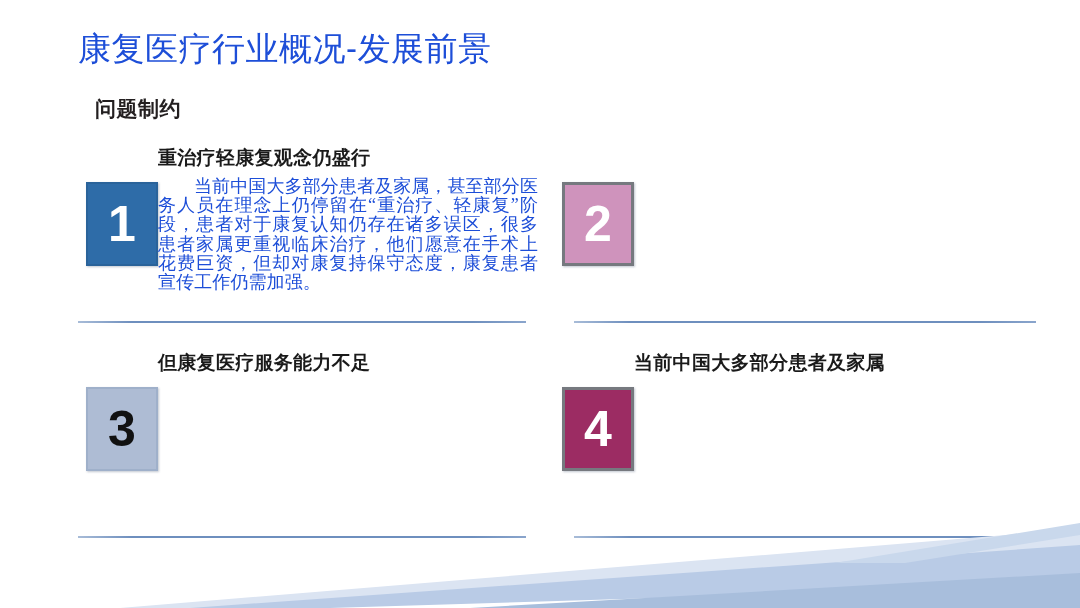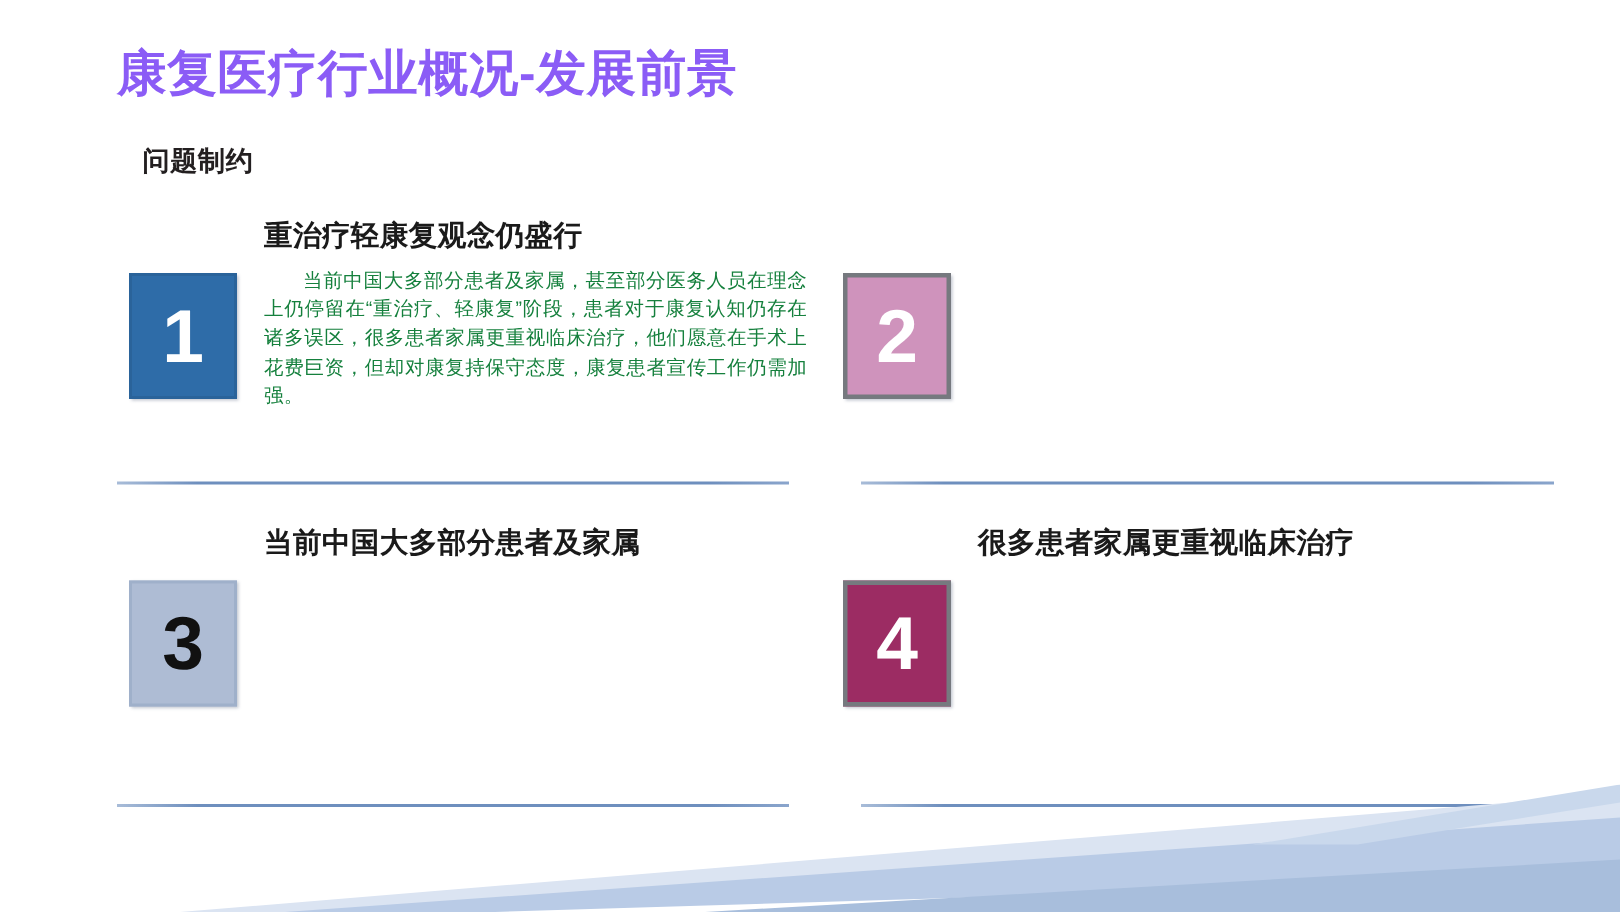--- a/index.html
+++ b/index.html
@@ -20,31 +20,31 @@
     background: #ffffff;
     overflow: hidden;
   }
 
   
   .slide-title {
     position: absolute;
     left: 78px;
     top: 31px;
     font-size: 33px;
-    font-weight: bold;
-    color: #8b5cf6;
+    font-weight: normal;
+    color: #1d4ed8;
     letter-spacing: 0.5px;
     line-height: 1.1;
     white-space: nowrap;
   }
   .slide-subtitle {
     position: absolute;
     left: 95px;
     top: 95px;
-    font-size: 18px;
+    font-size: 21px;
     font-weight: bold;
     color: #231f20;
     letter-spacing: 0.5px;
     white-space: nowrap;
   }
 
   
   .card {
     position: absolute;
     display: flex;
@@ -89,35 +89,35 @@
   }
   .num-box.b4 {
     background: #9c2c63;
     color: #ffffff;
     border: 3px solid #76797f;
     box-shadow: 1px 1px 2px rgba(120,130,150,0.45);
   }
 
   .card-text {
     flex: 1 1 auto;
-    padding-left: 18px;
     min-width: 0;
+    font-family: Liberation Serif, serif;
   }
   .card-heading {
     font-size: 19px;
     font-weight: bold;
     color: #1a1a1a;
     letter-spacing: 0.3px;
     line-height: 1.25;
     margin: 0 0 7px 0;
     white-space: nowrap;
   }
   .card-body {
-    font-size: 13px;
-    color: #15803d;
+    font-size: 18px;
+    color: #1d4ed8;
     line-height: 19.3px;
     text-align: justify;
     text-justify: inter-ideograph;
     text-indent: 2em;
     margin: 0;
     letter-spacing: 0.1px;
   }
 
   
   .rule {
@@ -158,28 +158,28 @@
     </div>
   </div>
 
   <div class="card card-c2">
     <div class="num-box b2">2</div>
   </div>
 
   <div class="card card-c3">
     <div class="num-box b3">3</div>
     <div class="card-text">
-      <div class="card-heading">当前中国大多部分患者及家属</div>
+      <div class="card-heading">但康复医疗服务能力不足</div>
     </div>
   </div>
 
   <div class="card card-c4">
     <div class="num-box b4">4</div>
     <div class="card-text">
-      <div class="card-heading">很多患者家属更重视临床治疗</div>
+      <div class="card-heading">当前中国大多部分患者及家属</div>
     </div>
   </div>
 
   <div class="rule rule-l1"></div>
   <div class="rule rule-r1"></div>
   <div class="rule rule-l2"></div>
   <div class="rule rule-r2"></div>
 
   <div class="deco">
     <svg viewBox="0 0 1080 85" preserveAspectRatio="none" aria-hidden="true">

